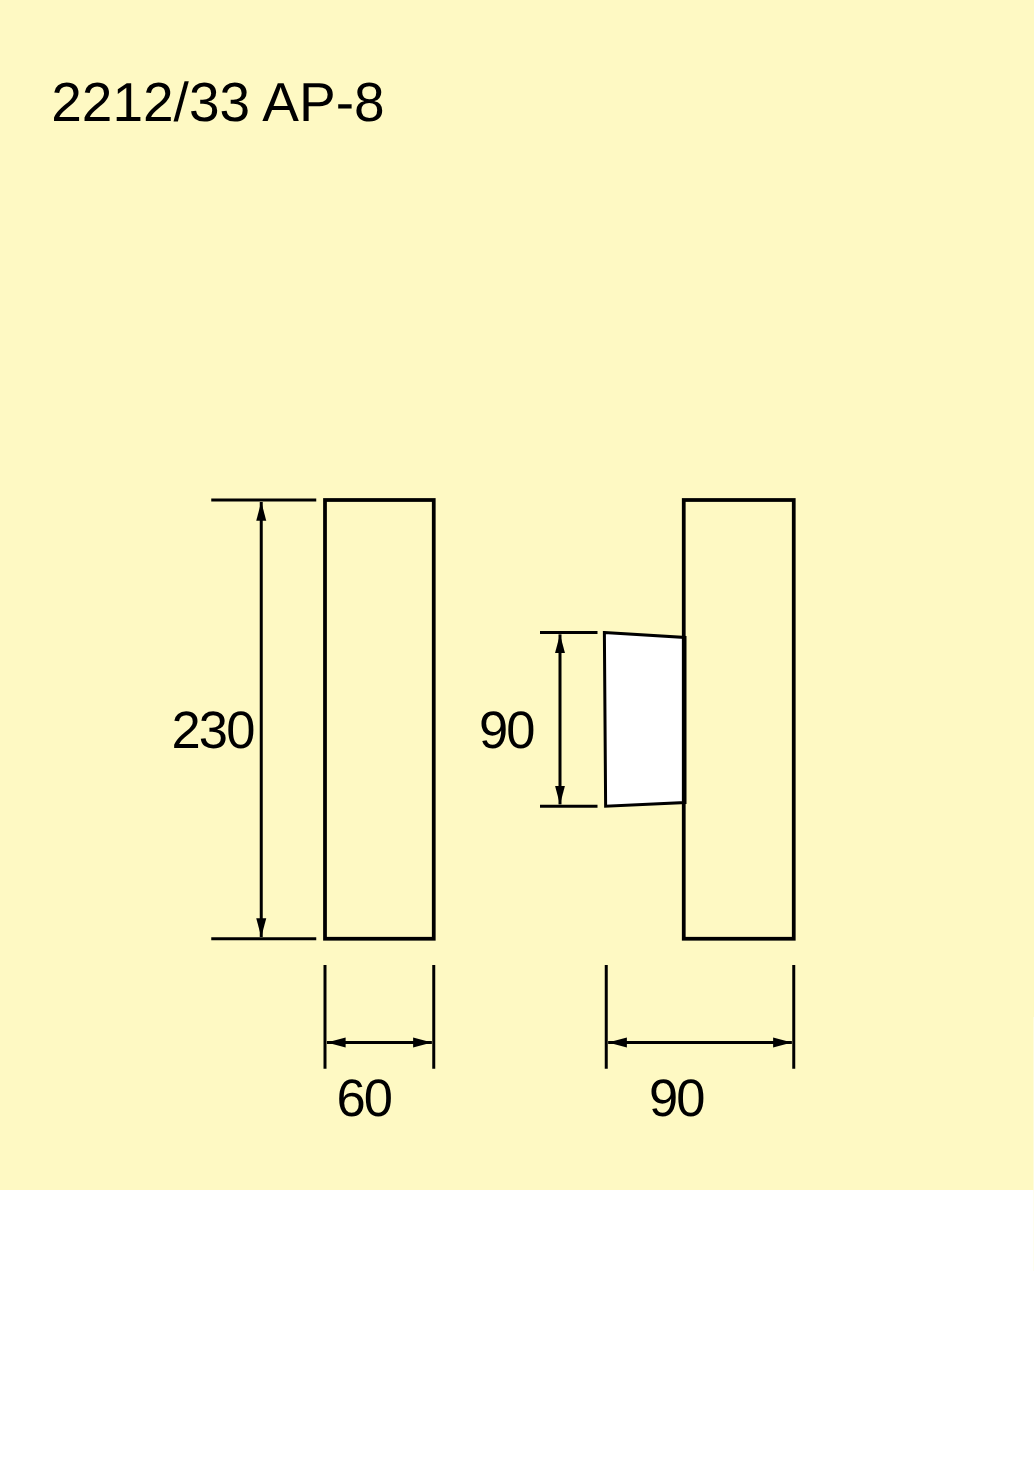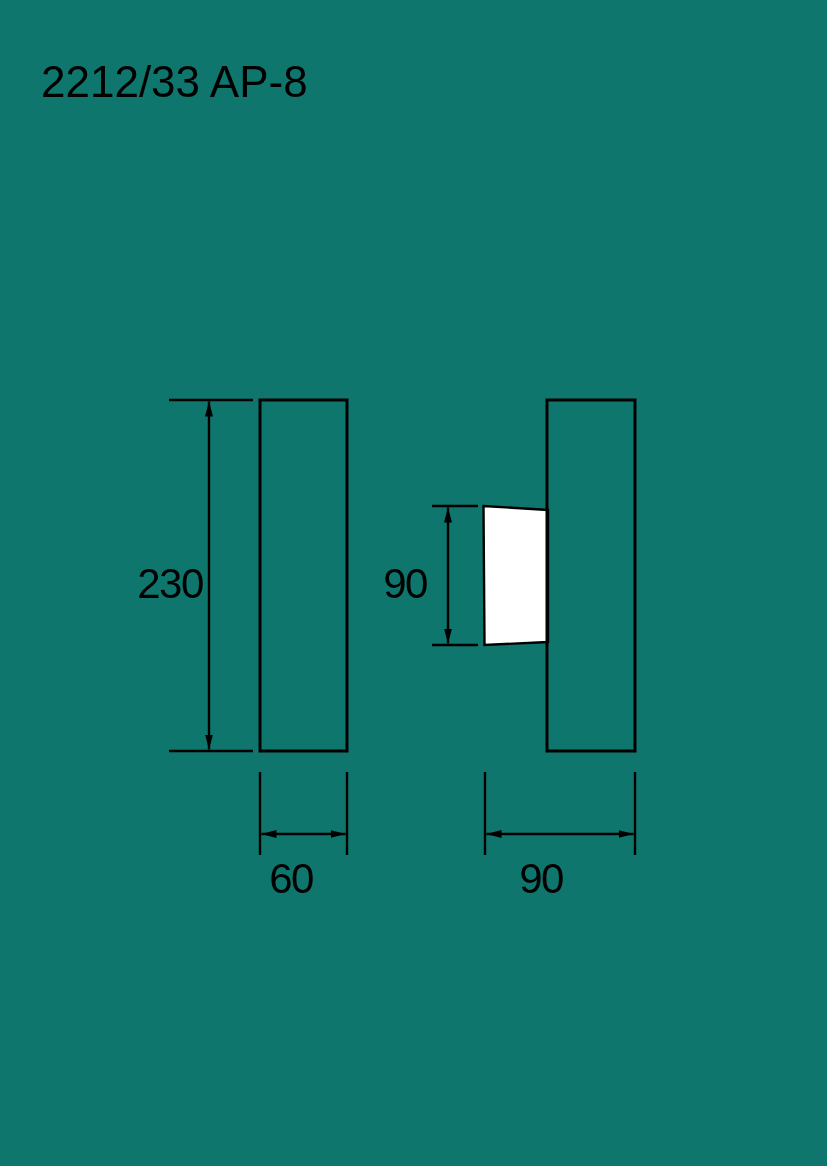--- a/index.html
+++ b/index.html
@@ -3,22 +3,22 @@
 <meta charset="utf-8">
 <style>
   html, body {
     margin: 0;
     padding: 0;
     background: #ffffff;
   }
   .sheet {
     position: relative;
     width: 827px;
-    height: 1166px;
-    background: #0f766e;
+    height: 952px;
+    background: #fef9c3;
     overflow: hidden;
     font-family: "Liberation Sans", sans-serif;
   }
   svg { display: block; }
   .outline {
     fill: none;
     stroke: #000000;
     stroke-width: 3;
   }
   .outline-thin {

